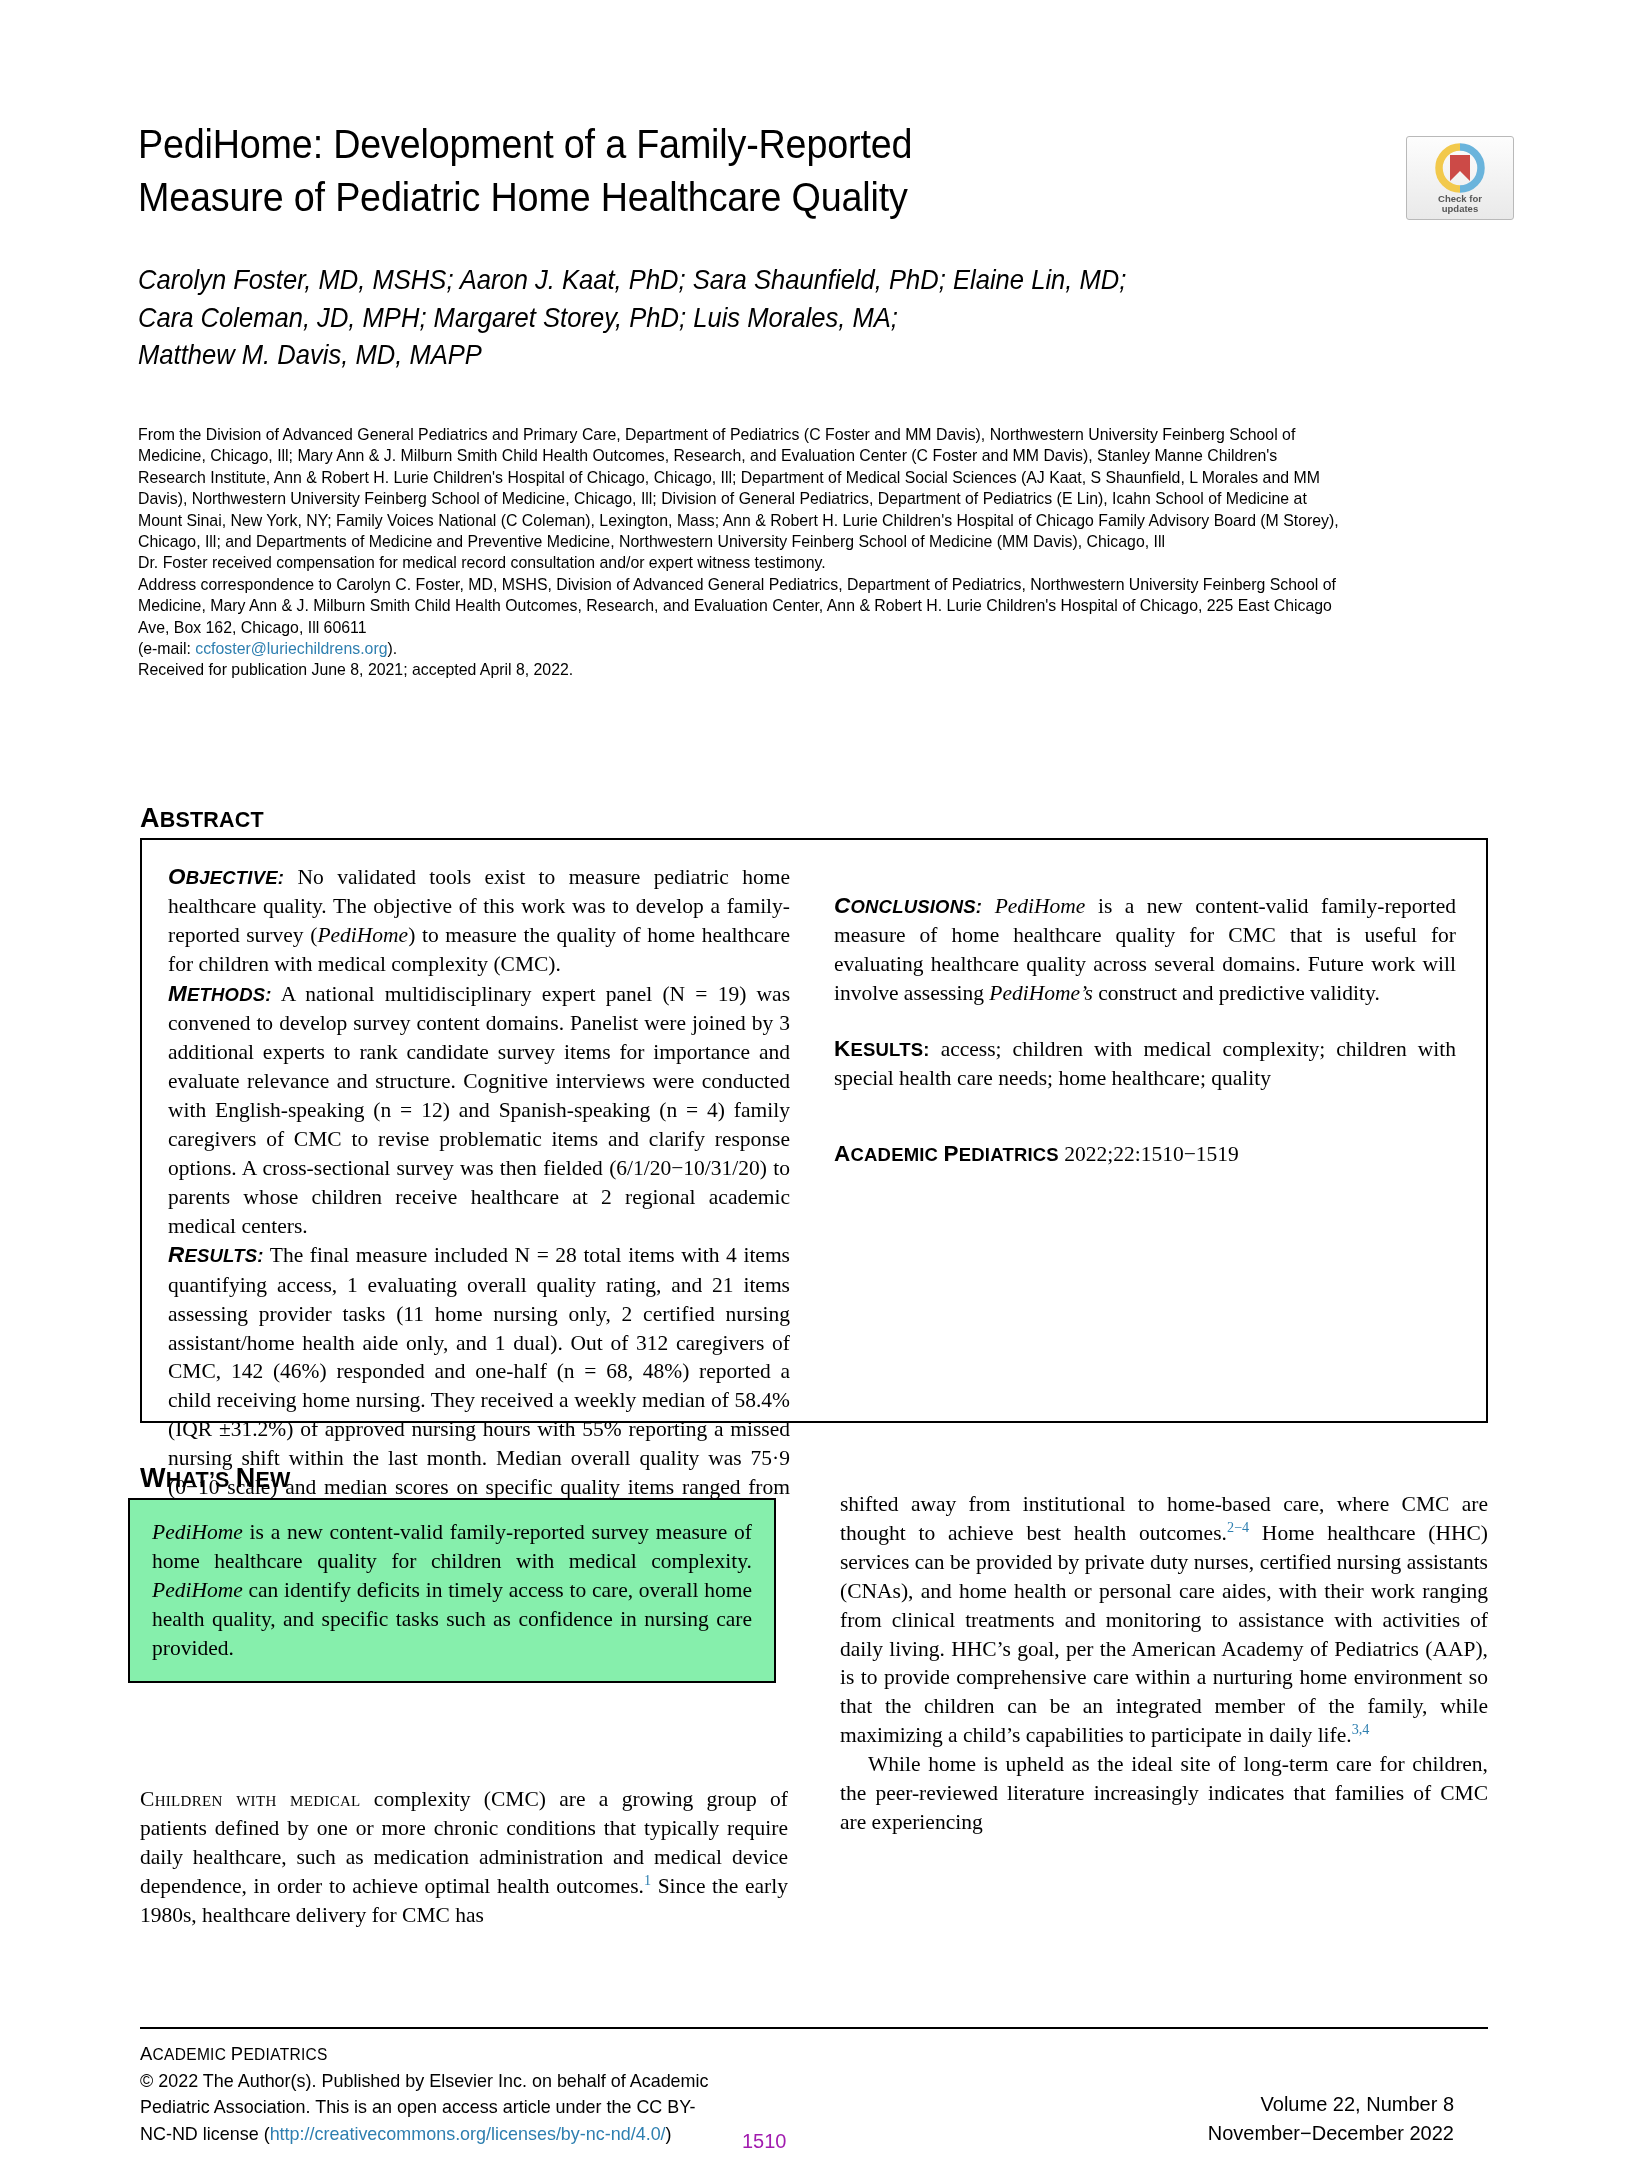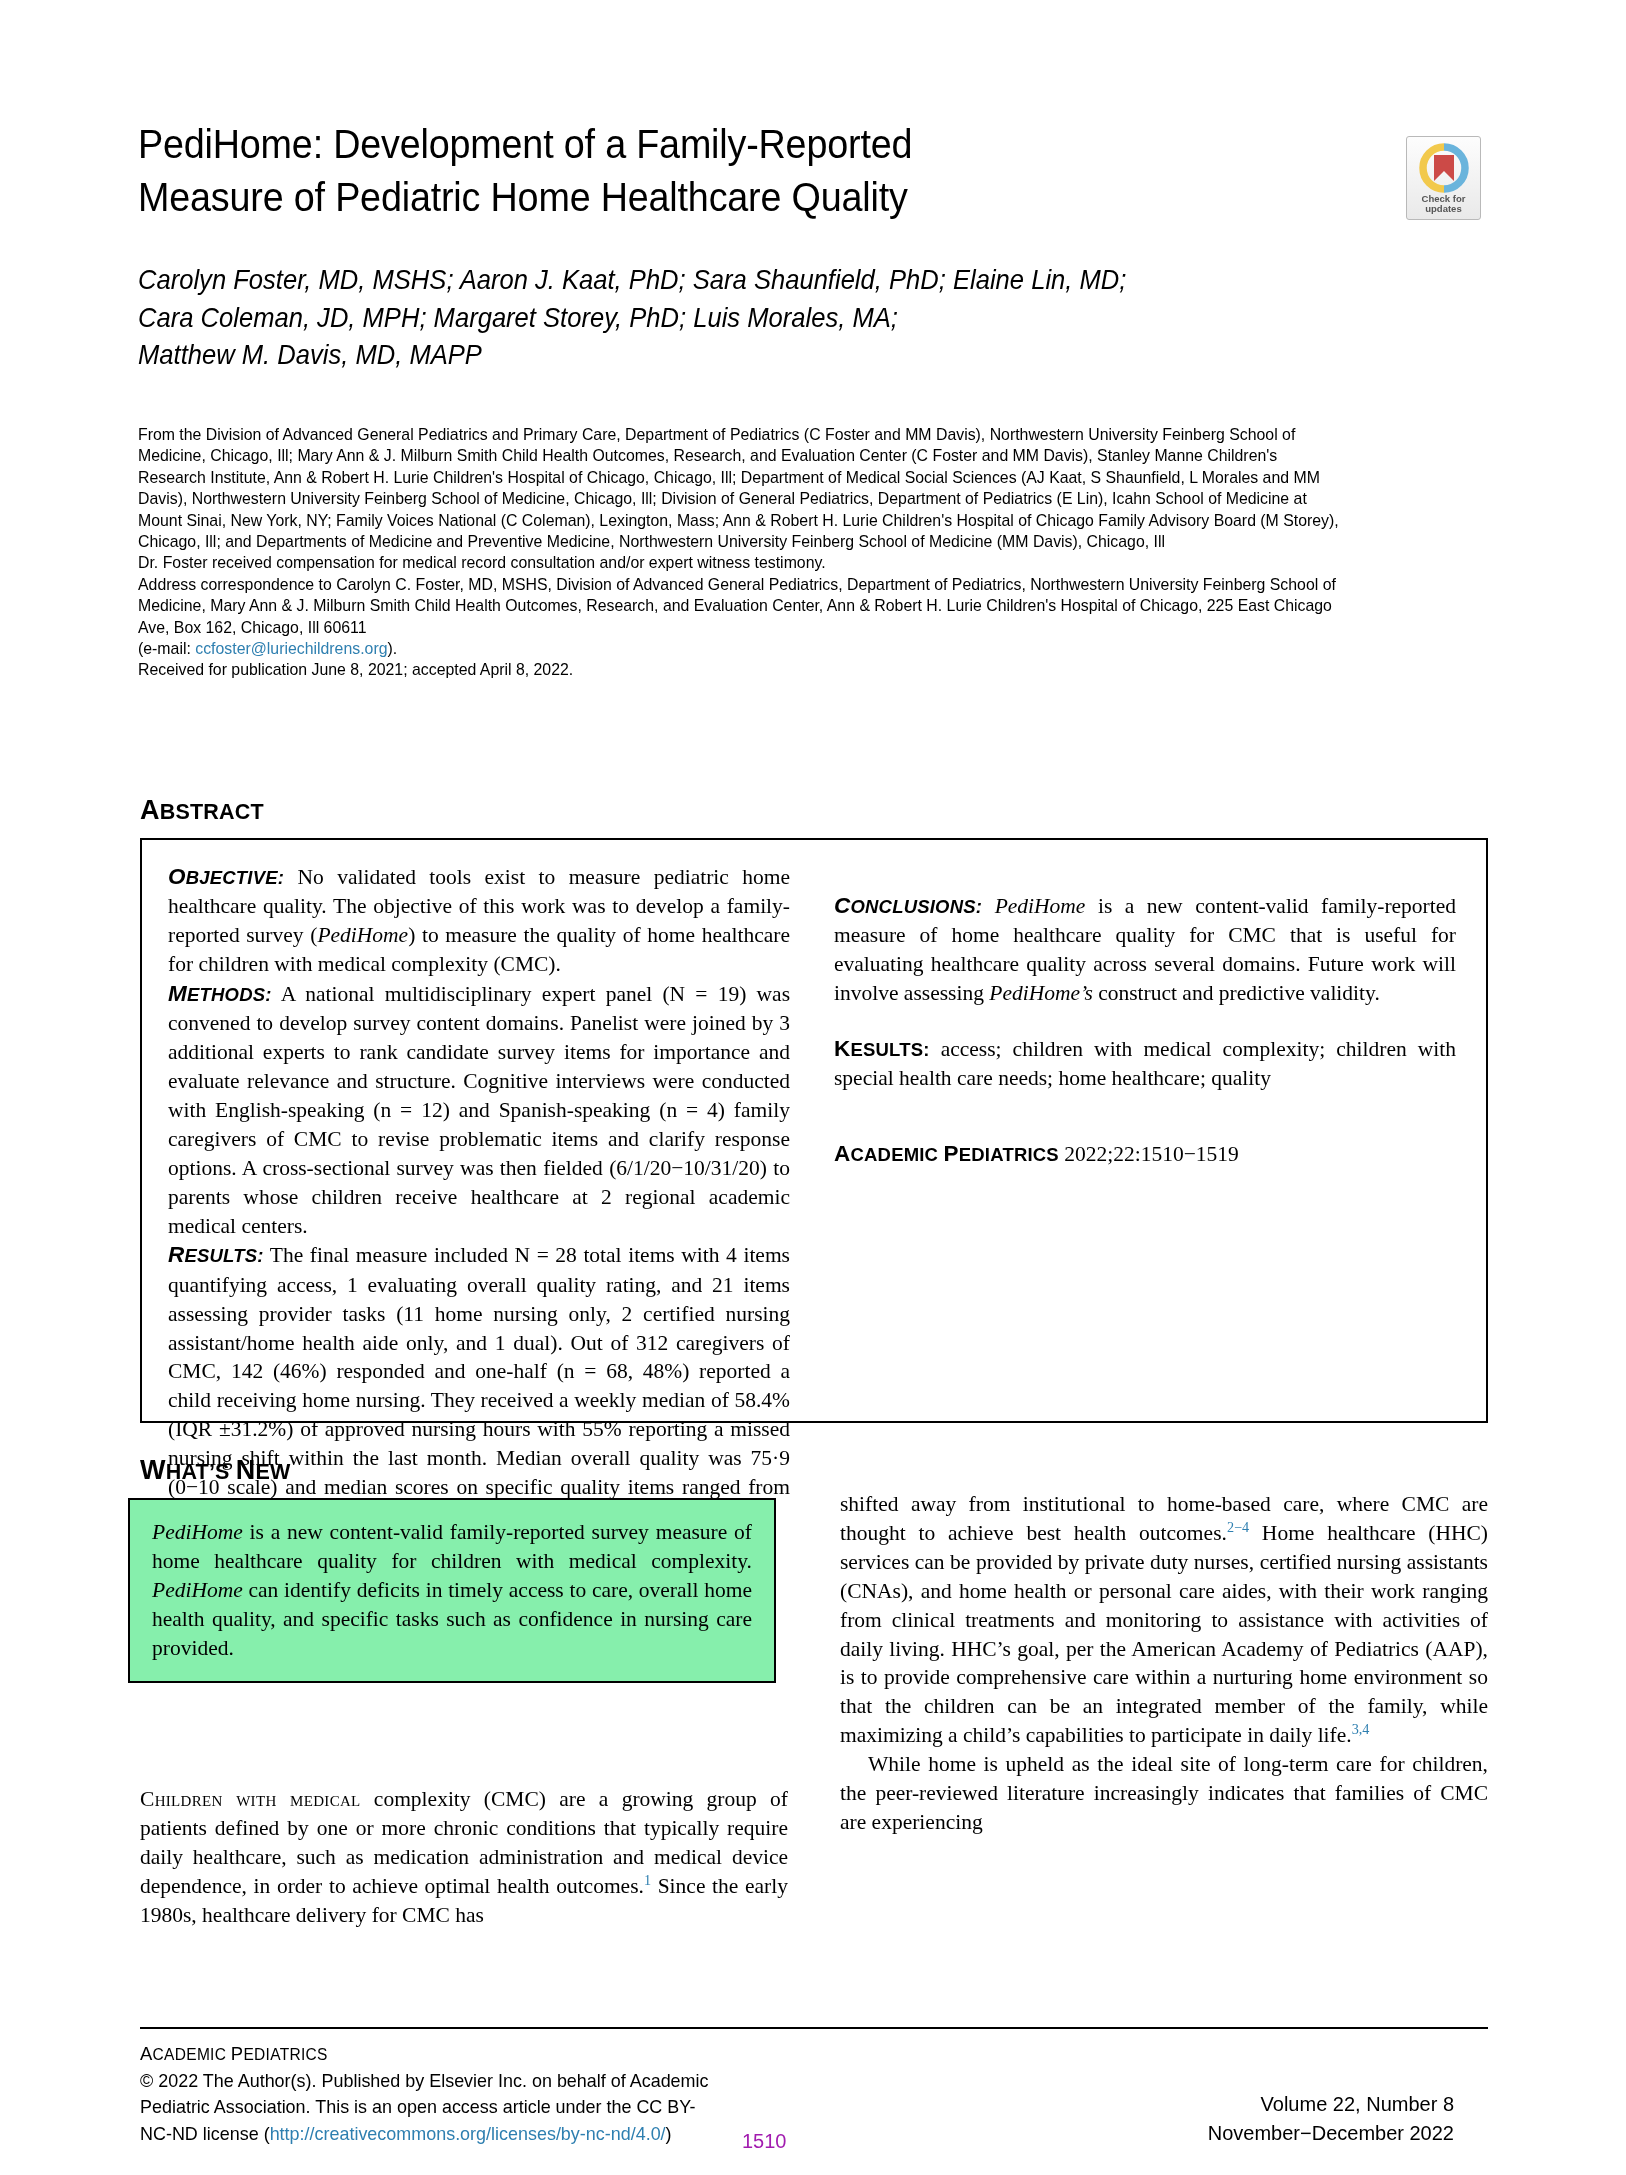--- a/index.html
+++ b/index.html
@@ -35,21 +35,21 @@
     line-height:1.38;
     margin-top:36px;
     color:#000;
     transform:scaleX(0.93);
     transform-origin:left top;
   }
 
   
   .crossmark {
     position:absolute; left:1406px; top:136px;
-    width:75px; height:84px;
+    width:108px; height:84px;
     background:linear-gradient(#fdfdfd,#e9e9e9);
     border:1px solid #b9b9b9;
     border-radius:3px;
     box-sizing:border-box;
     display:flex; flex-direction:column;
     align-items:center; justify-content:flex-start;
     padding-top:6px;
   }
   .cm-ring { width:50px; height:50px; position:relative; }
   .cm-label {
@@ -71,20 +71,21 @@
   }
   .affil p { margin:0; }
   a.link { color:#2e7fb0; text-decoration:none; }
 
   
   .smallcap-head {
     font-family:"Liberation Sans","Liberation Sans Narrow", sans-serif;
     font-weight:bold;
     color:#000;
     letter-spacing:0.2px;
+    margin-top:8px;
   }
   .smallcap-head .big { font-size:27px; }
   .smallcap-head .sm  { font-size:21.5px; }
 
   
   .abstract-head { position:absolute; left:140px; top:795px; }
   .abstract-box {
     position:absolute; left:140px; top:838px;
     width:1348px; height:585px;
     border:2px solid #000;

